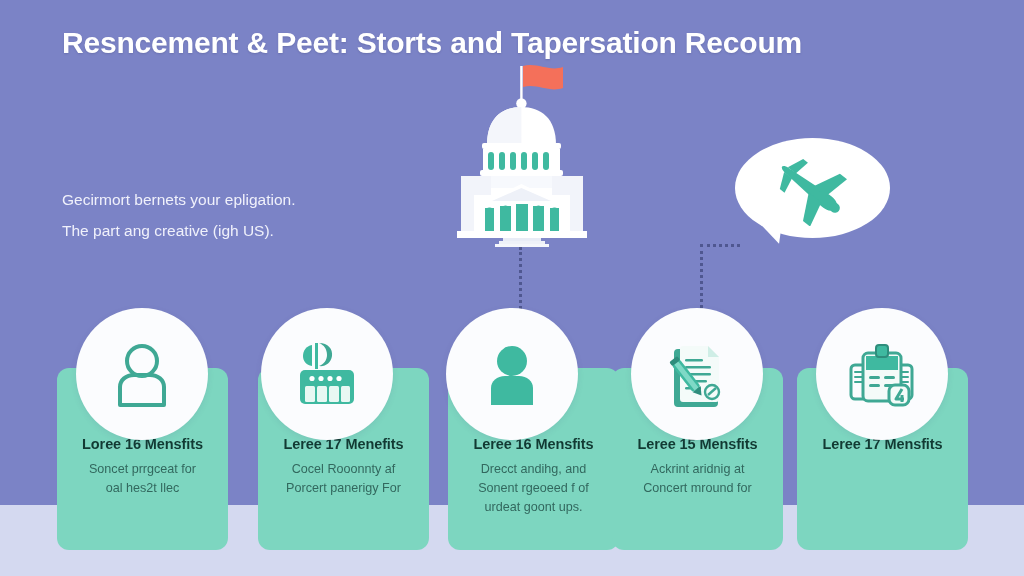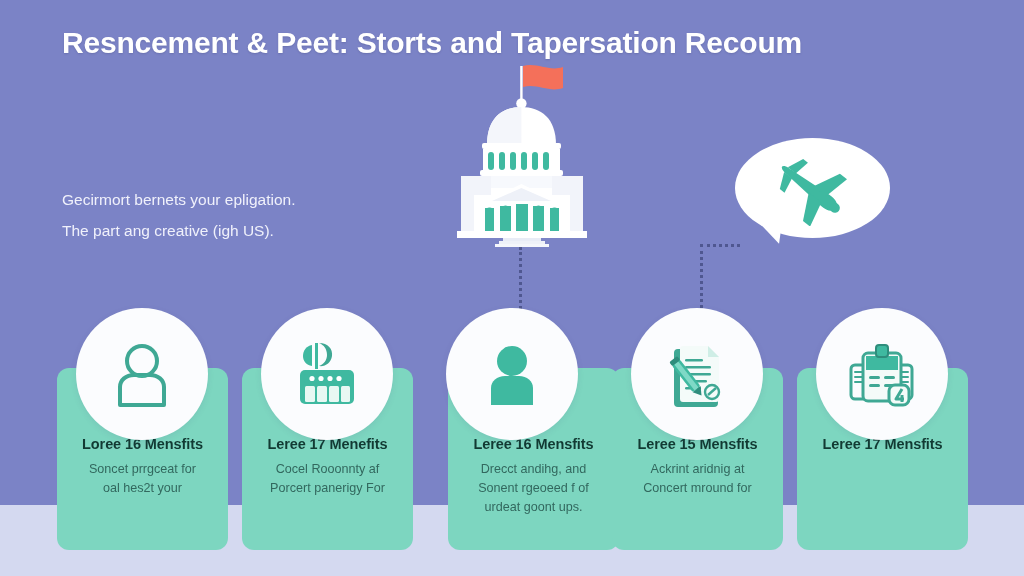--- a/index.html
+++ b/index.html
@@ -186,34 +186,34 @@
   <div class="conn conn-v" style="left:519px;top:247px;height:62px;"></div>
   <div class="conn conn-h" style="left:700px;top:244px;width:40px;"></div>
   <div class="conn conn-v" style="left:700px;top:244px;height:64px;"></div>
 
   <div class="cards">
 
     <div class="card" style="left:57px;">
       <div class="card-title">Loree 16 Mensfits</div>
       <div class="card-desc">
         <div>Soncet prrgceat for</div>
-        <div>oal hes2t your</div>
+        <div>oal hes2t llec</div>
       </div>
     </div>
     <div class="circle" style="left:76px;">
       <div class="circle-icon">
         <svg viewBox="0 0 74 74" width="74" height="74">
           <circle cx="37" cy="24" r="15" fill="none" stroke="#3fa894" stroke-width="4"></circle>
           <path d="M15 68 L15 50 C15 43 21 38 29 38 L45 38 C53 38 59 43 59 50 L59 68 Z" fill="none" stroke="#3fa894" stroke-width="4" stroke-linejoin="round"></path>
           <path d="M29 36 C31 41 43 41 45 36 C43 40 31 40 29 36 Z" fill="#3fb9a0"></path>
         </svg>
       </div>
     </div>
 
-    <div class="card" style="left:242px;">
+    <div class="card" style="left:258px;">
       <div class="card-title">Leree 17 Menefits</div>
       <div class="card-desc">
         <div>Cocel Rooonnty af</div>
         <div>Porcert panerigy For</div>
       </div>
     </div>
     <div class="circle" style="left:261px;">
       <div class="circle-icon">
         <svg viewBox="0 0 74 74" width="74" height="74">
 

